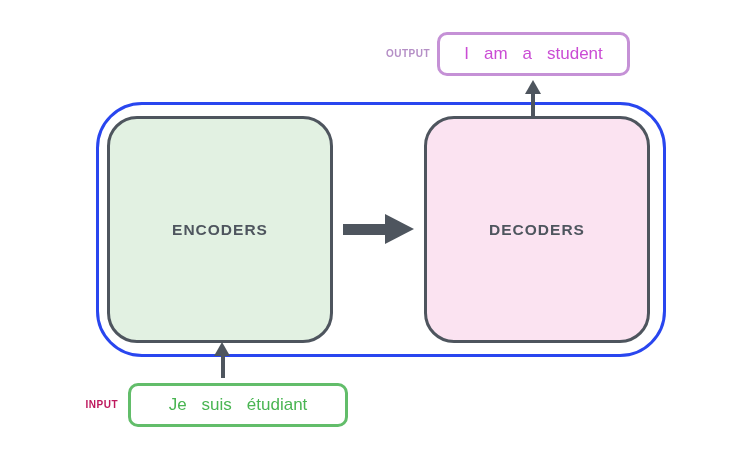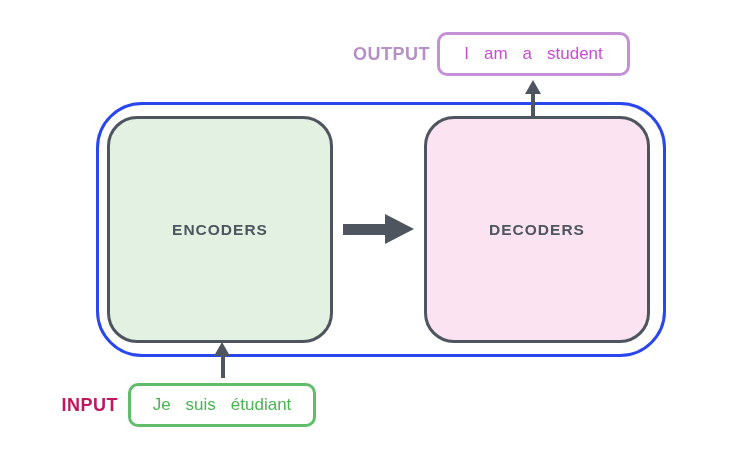--- a/index.html
+++ b/index.html
@@ -101,29 +101,29 @@
     font-size: 17px;
   }
   .output-token-box {
     left: 437px; top: 32px;
     width: 193px;
     border: 3px solid #c591d6;
     color: #ca4cd4;
   }
   .input-token-box {
     left: 128px; top: 383px;
-    width: 188px;
+    width: 220px;
     border: 3px solid #62bd6a;
     color: #49b552;
   }
 
   
   .side-label {
     position: absolute;
-    font-size: 18px;
+    font-size: 10px;
     font-weight: 600;
     letter-spacing: 0.5px;
     text-align: right;
     line-height: 16px;
     z-index: 5;
   }
   .output-side-label { left: 340px; top: 46px; width: 90px; color: #b58fc6; }
   .input-side-label  { left: 30px;  top: 397px; width: 88px; color: #be185d; }
 </style>
 </head>

